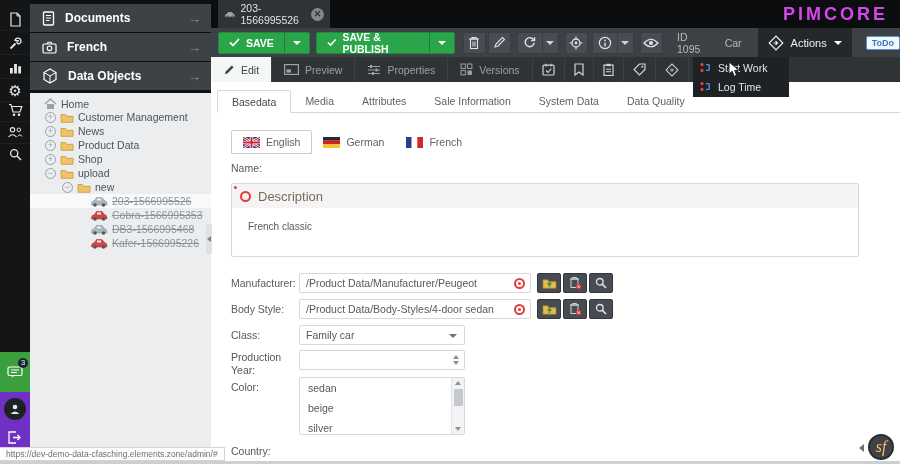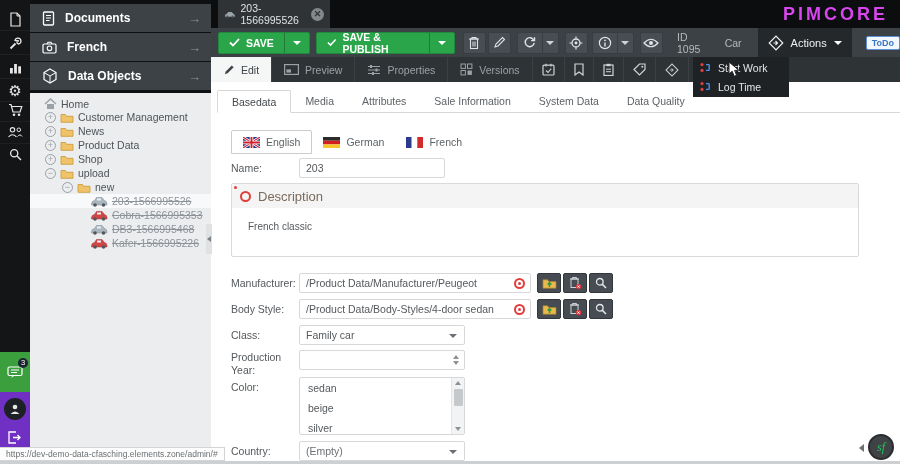--- a/index.html
+++ b/index.html
@@ -91,21 +91,21 @@
   .listbox { position:absolute; left:88px; top:295px; width:166px; height:58px; border:1px solid #d6d8da; border-radius:2px; background:#fff; overflow:hidden; }
   .opt { height:20px; display:flex; align-items:center; padding-left:8px; font-size:10.5px; color:#55595d; cursor:pointer; }
   .lscroll { position:absolute; right:0; top:0; width:13px; height:56px; background:#f2f3f4; border-left:1px solid #e2e4e6; }
   .lscroll .tri-up { position:absolute; left:3px; top:3px; }
   .lscroll .tri-dn { position:absolute; left:3px; bottom:3px; }
   .thumb { position:absolute; left:2px; top:11px; width:9px; height:17px; background:#c6c9cc; border-radius:1px; }
 
   
   .bottom-strip { position:absolute; left:0; right:0; bottom:0; height:3px; background:#cdd0d3; z-index:40; }
   .url-tip { position:absolute; left:0; bottom:3px; height:14px; background:#fdfdfd; border:1px solid #d4d4d4; border-left:none; display:flex; align-items:center; padding:0 6px; font-size:8.5px; color:#6b7073; z-index:50; white-space:nowrap; }
-  .sf-badge { position:absolute; right:6px; bottom:4px; width:26px; height:26px; border-radius:50%; background:#404346; border:2px solid #2a2d30; color:#22c55e; display:flex; align-items:center; justify-content:center; font-family:"Liberation Serif", serif; font-style:italic; font-size:12px; z-index:45; cursor:pointer; }
+  .sf-badge { position:absolute; right:6px; bottom:4px; width:26px; height:26px; border-radius:50%; background:#404346; border:2px solid #2a2d30; color:#fdba74; display:flex; align-items:center; justify-content:center; font-family:"Liberation Serif", serif; font-style:italic; font-size:16px; z-index:45; cursor:pointer; }
   .sf-collapse { position:absolute; right:36px; bottom:12px; width:0; height:0; border-top:4px solid transparent; border-bottom:4px solid transparent; border-right:5px solid #6e7174; z-index:45; }
 </style>
 </head>
 <body>
 
 <div id="app">
 
   <div class="iconbar">
     <div class="ibtn" style="top:8px">
       <svg width="13" height="15" viewBox="0 0 13 15">
@@ -544,23 +544,20 @@
           <svg class="flag" viewBox="0 0 17 11">
               <rect width="5.7" height="11" fill="#2a3b8f"></rect>
               <rect x="5.7" width="5.6" height="11" fill="#fff"></rect>
               <rect x="11.3" width="5.7" height="11" fill="#d02a2a"></rect>
             </svg>
           <span>French</span>
         </div>
       </div>
 
       <div class="lbl" style="top:80px">Name:</div>
-      <div class="fld" style="top:76px; width:146px">
-          <span>203</span>
-        </div>
 
       <div class="desc-panel">
         <div class="desc-head">
           <span class="bullseye" style="position:static"></span>
           <span>Description</span>
         </div>
         <div class="desc-body"><span>French classic</span></div>
       </div>
 
       <div class="lbl" style="top:195px">Manufacturer:</div>
@@ -641,24 +638,20 @@
             <span>silver</span>
           </div>
         <div class="lscroll">
           <span class="tri-up"></span>
           <span class="thumb"></span>
           <span class="tri-dn"></span>
         </div>
       </div>
 
       <div class="lbl" style="top:363px">Country:</div>
-      <div class="fld" style="top:359px; width:166px; color:#6a6f73">
-        <span>(Empty)</span>
-        <span class="sel-caret"></span>
-      </div>
     </div>
   </div>
 
   <div class="bottom-strip"></div>
   <div class="url-tip">
       <span>https://dev-demo-data-cfasching.elements.zone/admin/#</span>
     </div>
   <span class="sf-collapse"></span>
   <div class="sf-badge">
       <span>sf</span>

